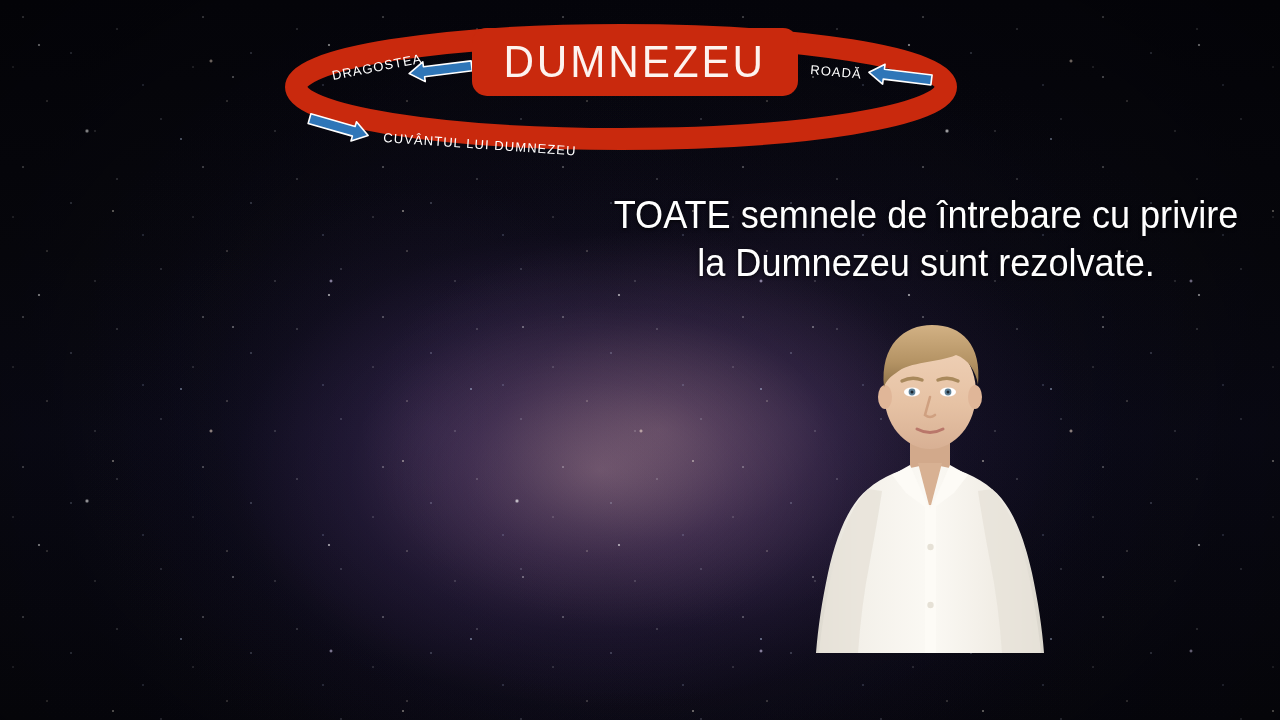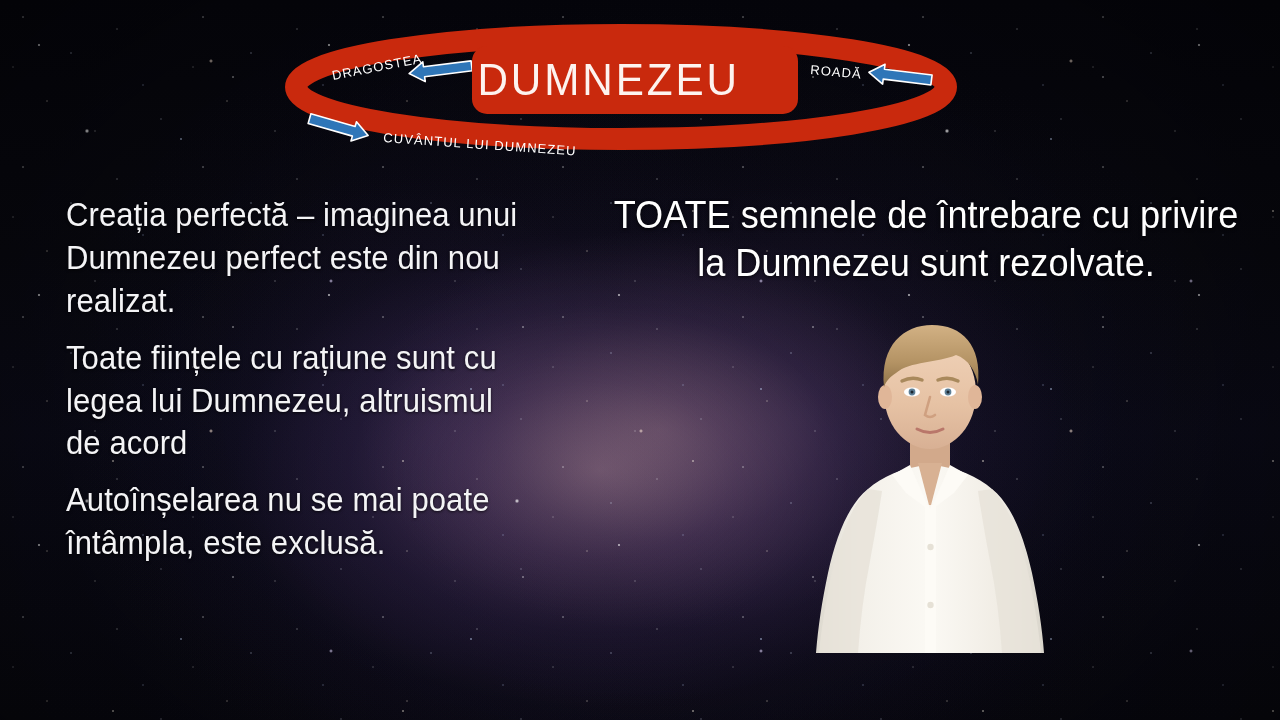--- a/index.html
+++ b/index.html
@@ -100,28 +100,28 @@
     font-family: "Liberation Sans", sans-serif;
     fill: #ffffff;
     font-size: 13px;
     letter-spacing: 1.1px;
     font-weight: 400;
   }
 
   .god-box {
     position: absolute;
     left: 472px;
-    top: 46px;
+    top: 28px;
     width: 326px;
     height: 68px;
     background: #c9290d;
     border-radius: 15px;
     display: flex;
     align-items: center;
-    justify-content: flex-start;
+    justify-content: center;
     box-shadow: 0 0 0 0 rgba(0,0,0,0);
   }
   .god-box-label {
     color: #fdf3ef;
     font-size: 44px;
     font-weight: 300;
     letter-spacing: 3px;
     line-height: 1;
     transform: scaleX(0.96);
     white-space: nowrap;
@@ -215,25 +215,20 @@
       <text class="ring-label" transform="translate(530,56) rotate(5)">ROADĂ</text>
 
       <text class="ring-label" transform="translate(103,124) rotate(4)">CUVÂNTUL LUI DUMNEZEU</text>
     </svg>
   </div>
 
   <div class="god-box">
     <span class="god-box-label">DUMNEZEU</span>
   </div>
 
-  <div class="left-col">
-    <p>Creația perfectă – imaginea unui Dumnezeu perfect este din nou realizat.</p>
-    <p>Toate ființele cu rațiune sunt cu legea lui Dumnezeu, altruismul de acord</p>
-    <p>Autoînșelarea nu se mai poate întâmpla, este exclusă.</p>
-  </div>
 
   <div class="right-head">TOATE semnele de întrebare cu privire la Dumnezeu sunt rezolvate.</div>
 
   <div class="person">
     <svg width="320" height="348" viewBox="0 0 320 348">
       <defs>
         <linearGradient id="shirtG" x1="0" y1="0" x2="1" y2="0">
           <stop offset="0%" stop-color="#dcd8ce"></stop>
           <stop offset="18%" stop-color="#f3f0e9"></stop>
           <stop offset="50%" stop-color="#fbf9f4"></stop>

